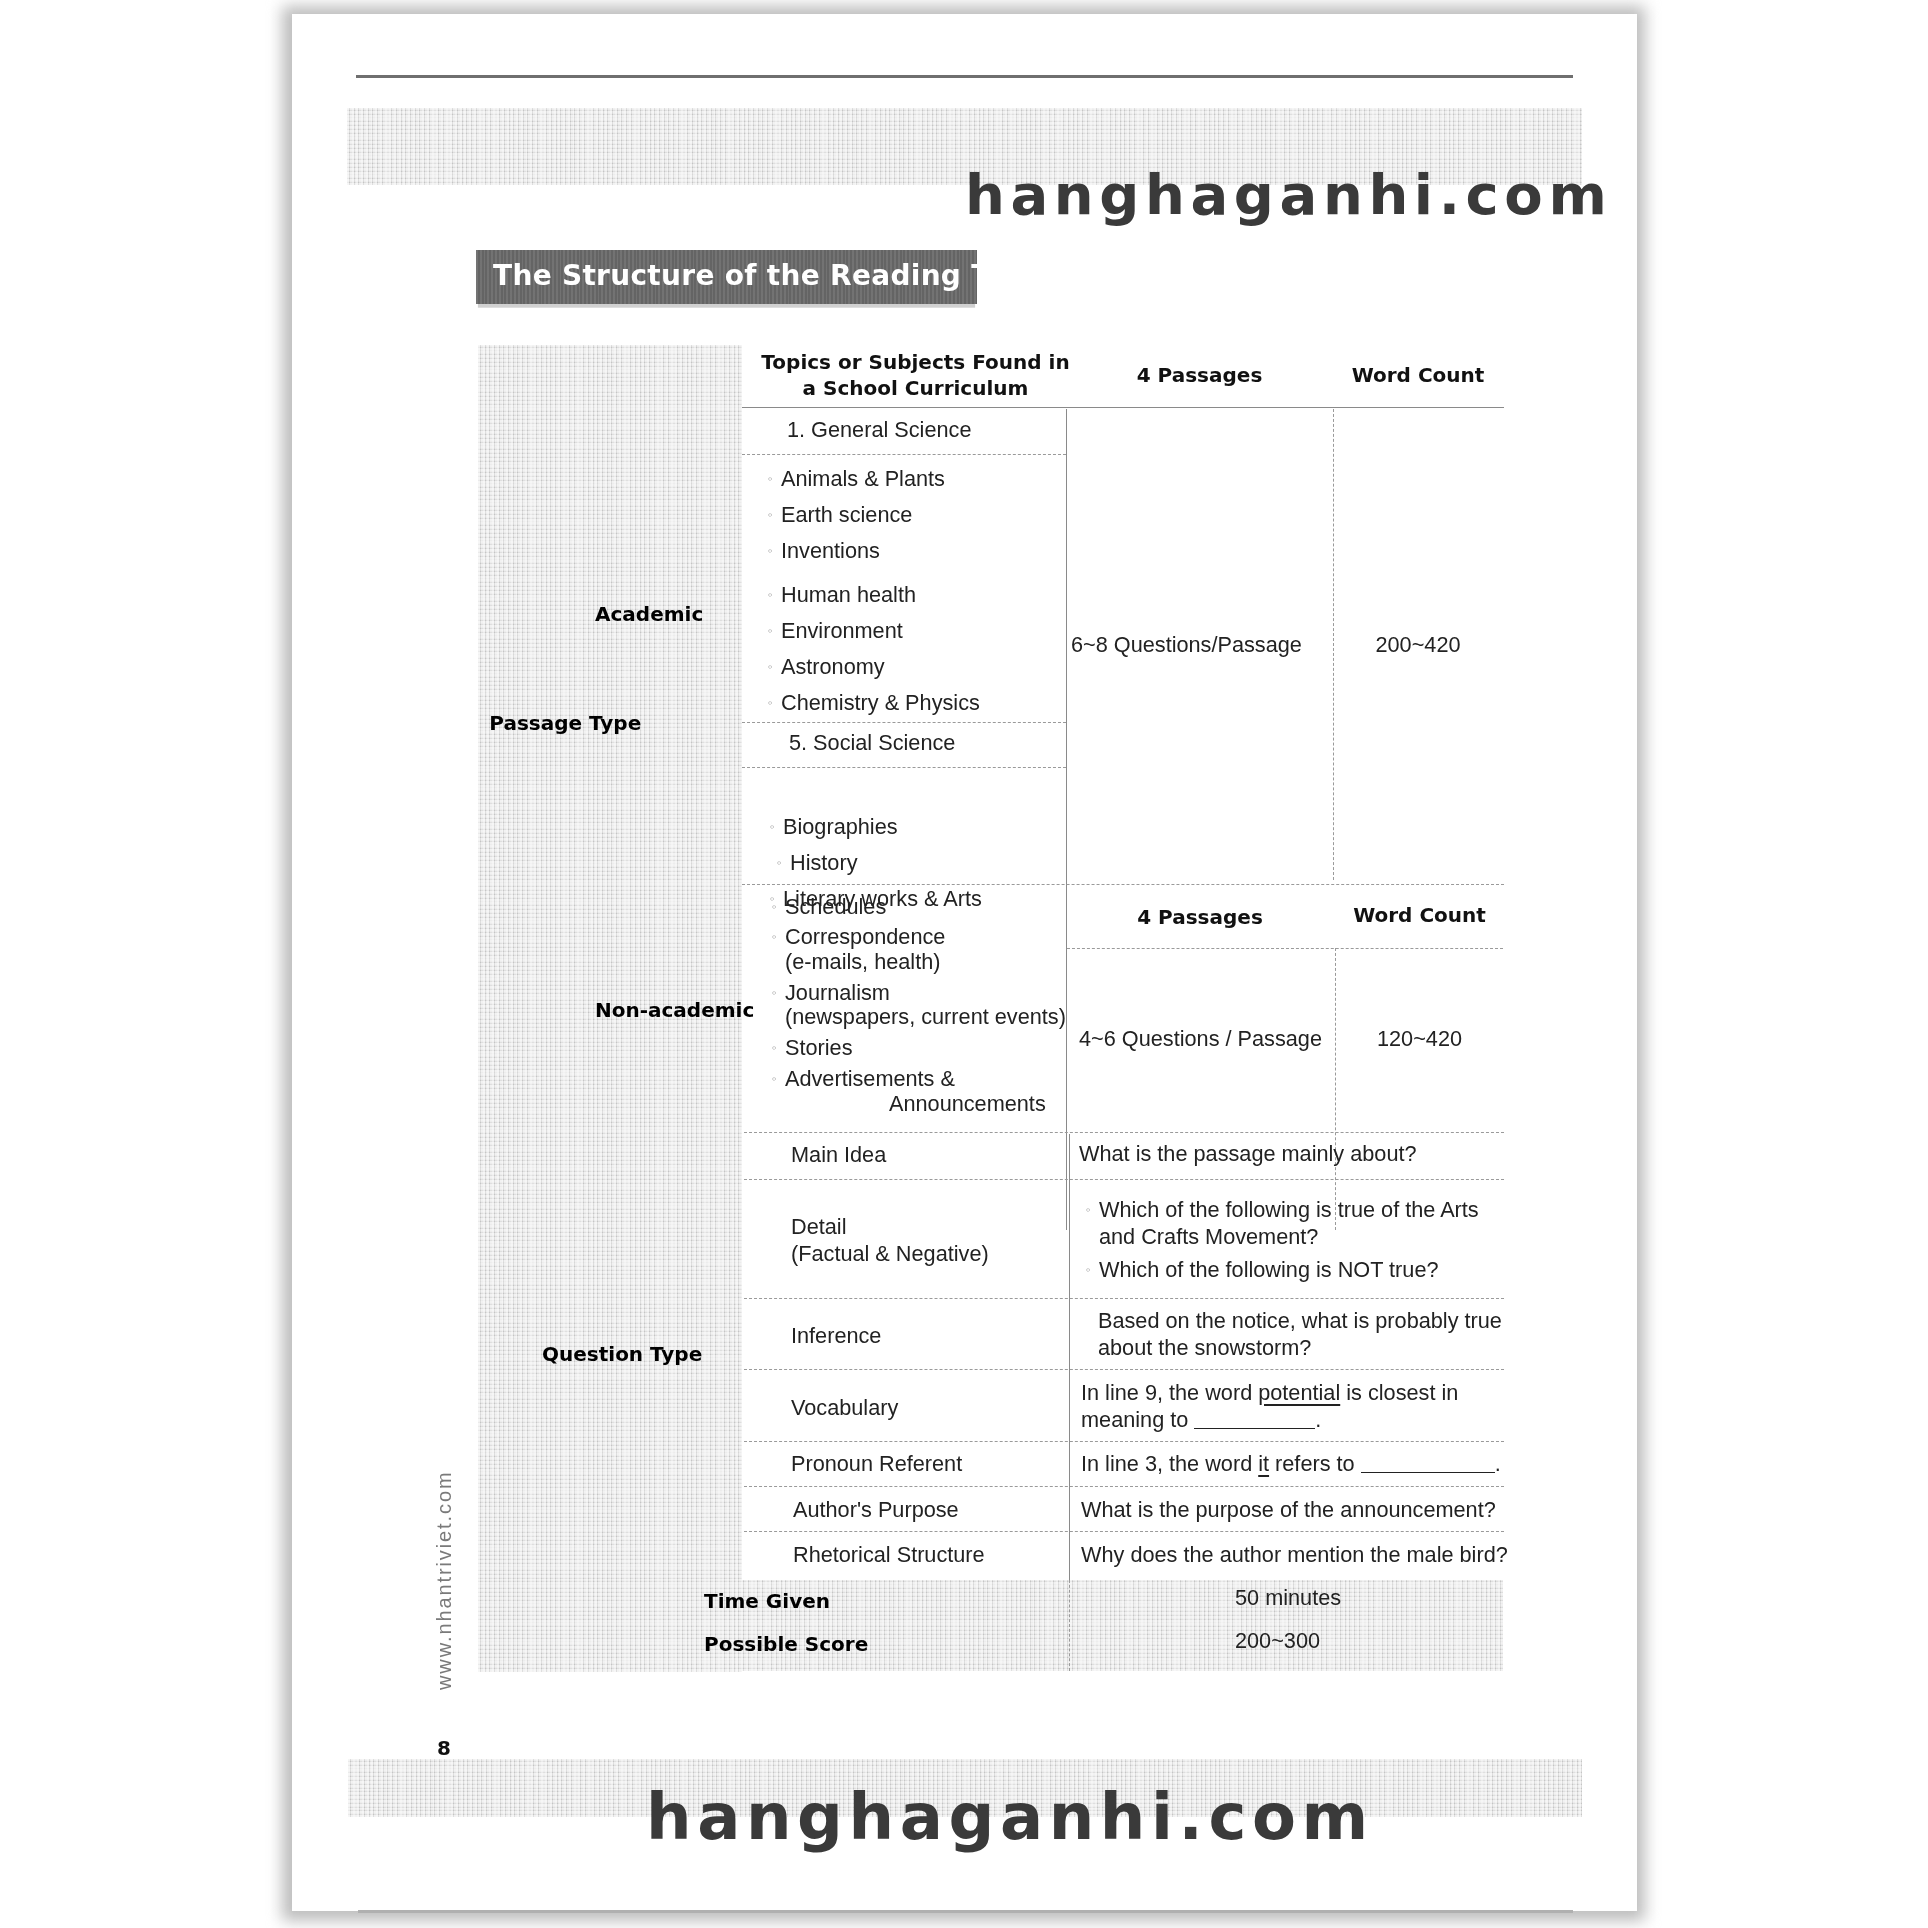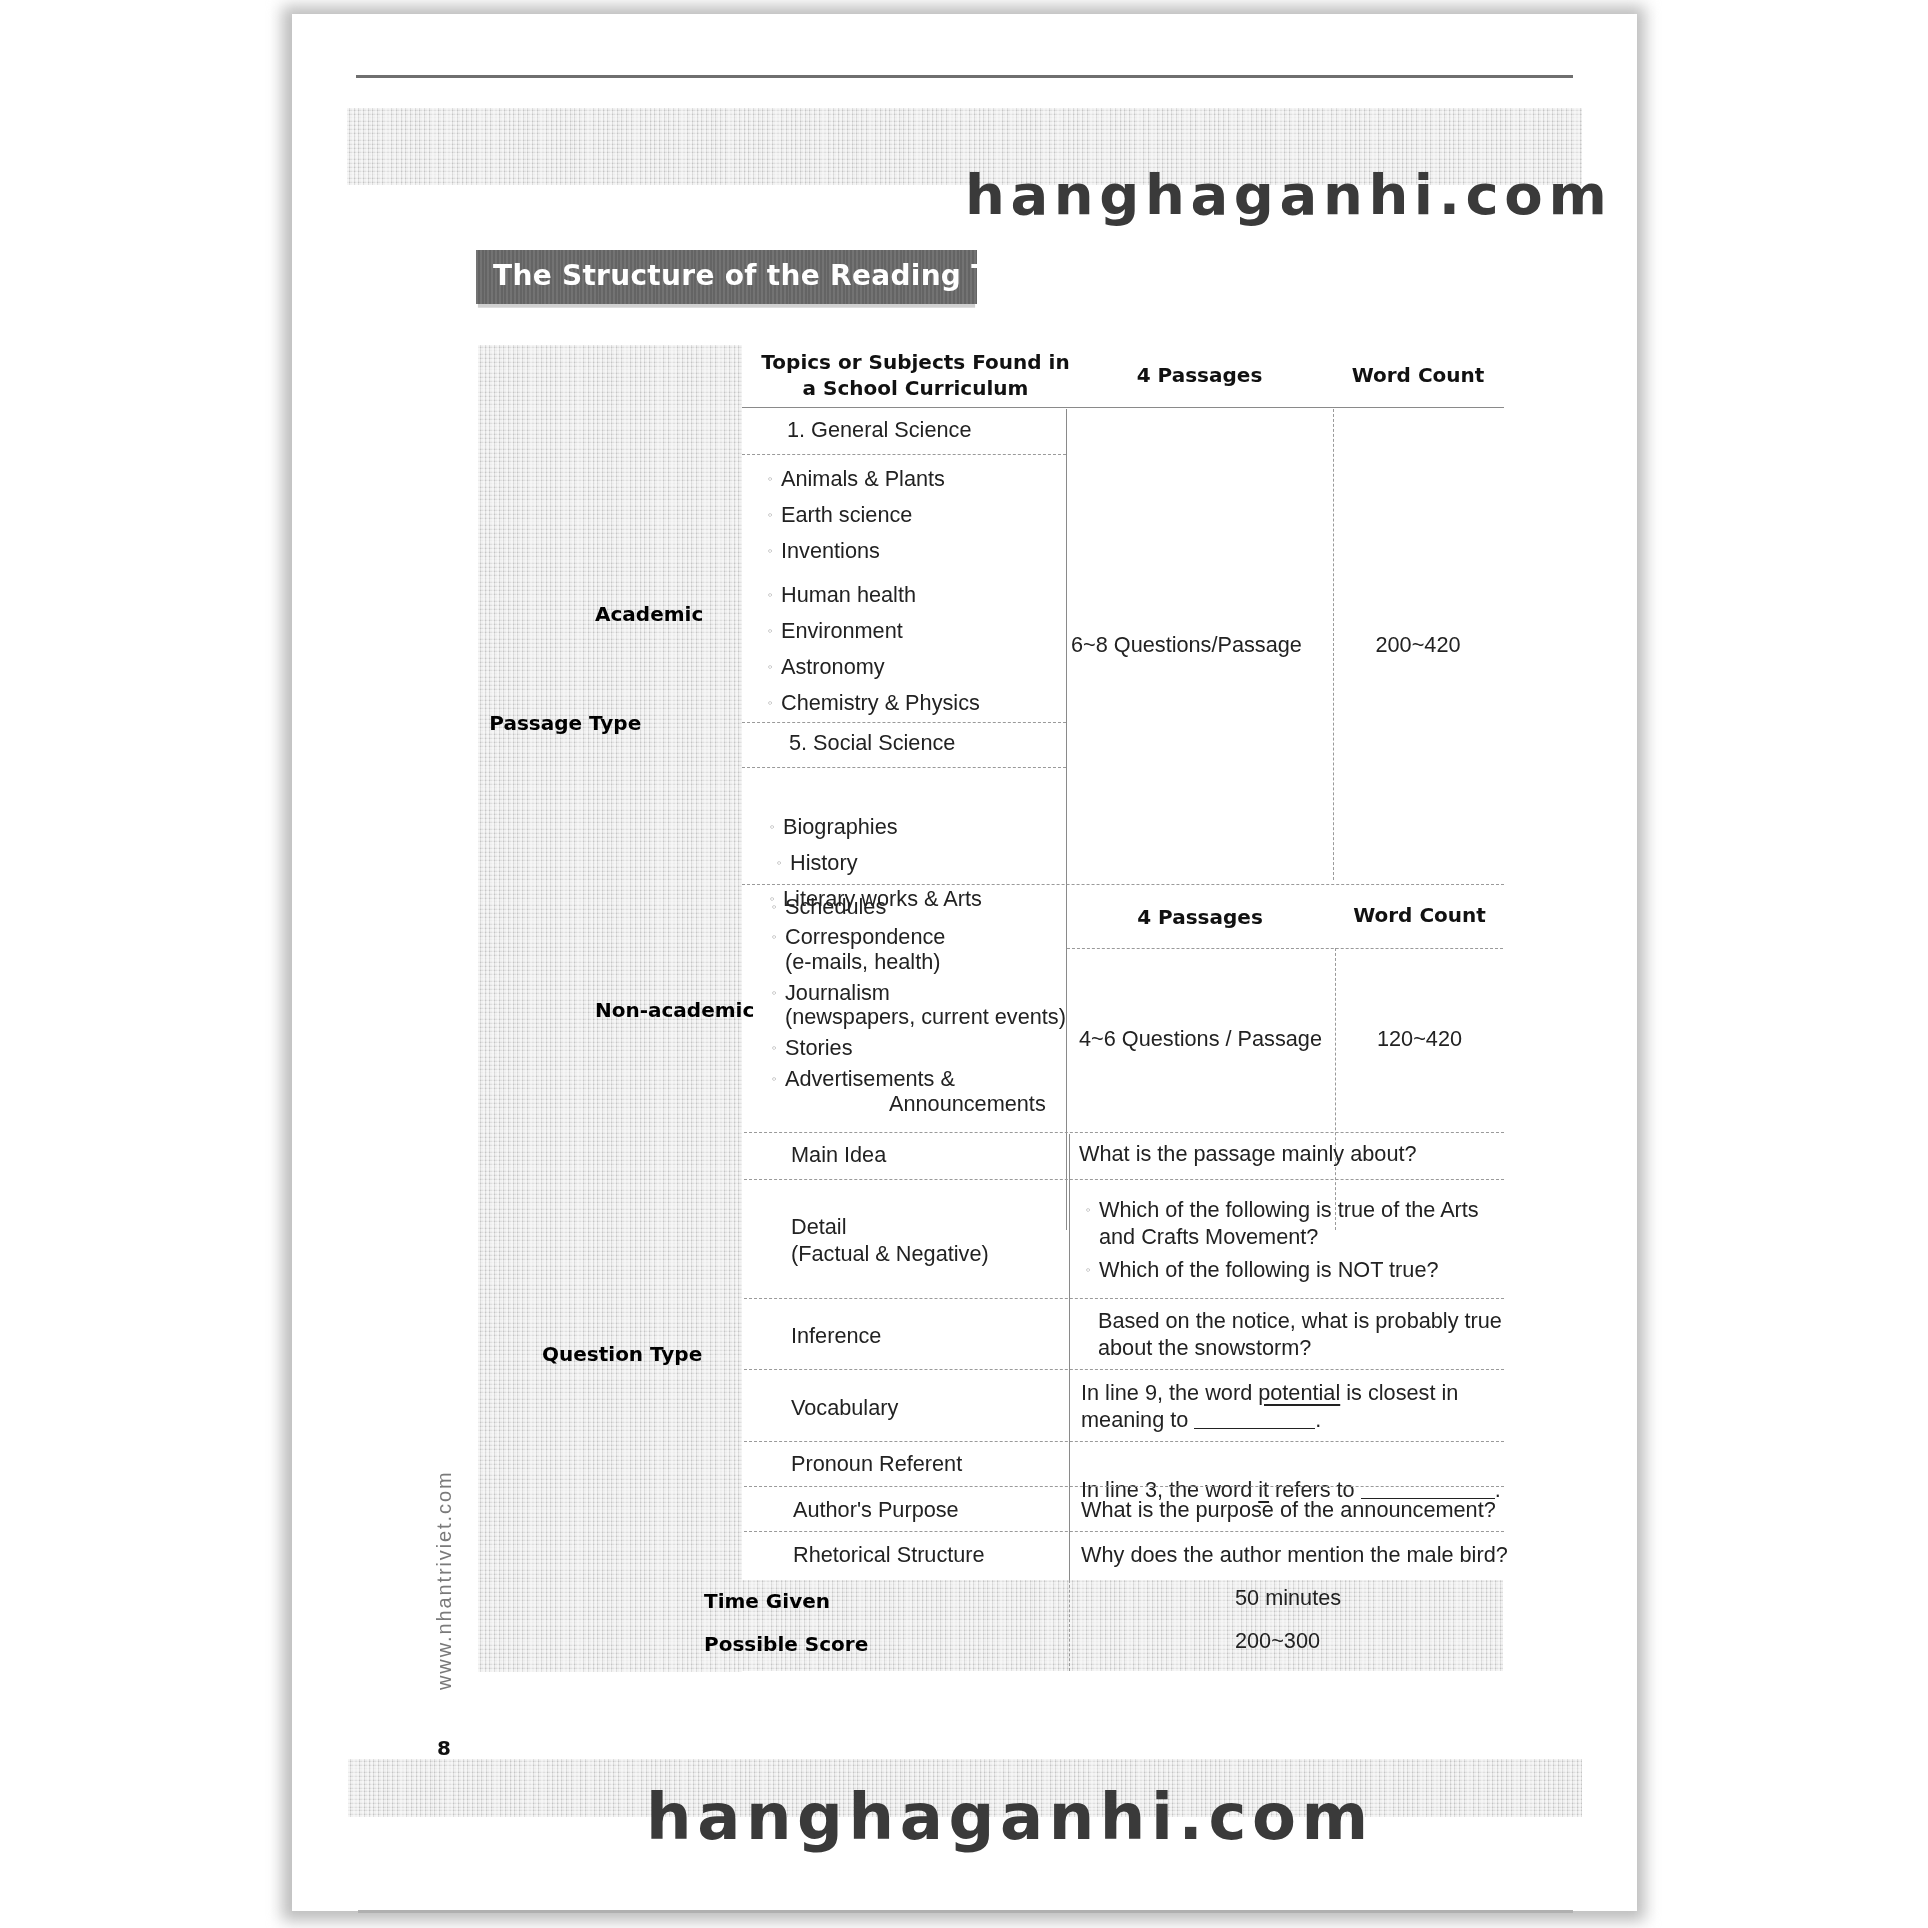--- a/index.html
+++ b/index.html
@@ -177,21 +177,21 @@
   <div class="abs dash-h" style="left:266px;top:1024px;width:760px;"></div>
 
   <div class="abs cell-text" style="left:313px;top:1051px;">Vocabulary</div>
   <div class="abs cell-text" style="left:603px;top:1034px;line-height:1.25;">
     <div><span>In line 9, the word </span><span class="ul">potential</span><span> is closest in</span></div>
     <div><span>meaning to</span> <span class="blank" style="width:121px;"></span>.</div>
   </div>
   <div class="abs dash-h" style="left:266px;top:1096px;width:760px;"></div>
 
   <div class="abs cell-text" style="left:313px;top:1107px;">Pronoun Referent</div>
-  <div class="abs cell-text" style="left:603px;top:1133px;">
+  <div class="abs cell-text" style="left:603px;top:1107px;">
     <span>In line 3, the word </span><span class="ul">it</span><span> refers to</span> <span class="blank" style="width:134px;"></span>.
   </div>
   <div class="abs dash-h" style="left:266px;top:1141px;width:760px;"></div>
 
   <div class="abs cell-text" style="left:315px;top:1153px;">Author's Purpose</div>
   <div class="abs cell-text" style="left:603px;top:1153px;">What is the purpose of the announcement?</div>
   <div class="abs dash-h" style="left:266px;top:1186px;width:760px;"></div>
 
   <div class="abs cell-text" style="left:315px;top:1198px;">Rhetorical Structure</div>
   <div class="abs cell-text" style="left:603px;top:1198px;">Why does the author mention the male bird?</div>

